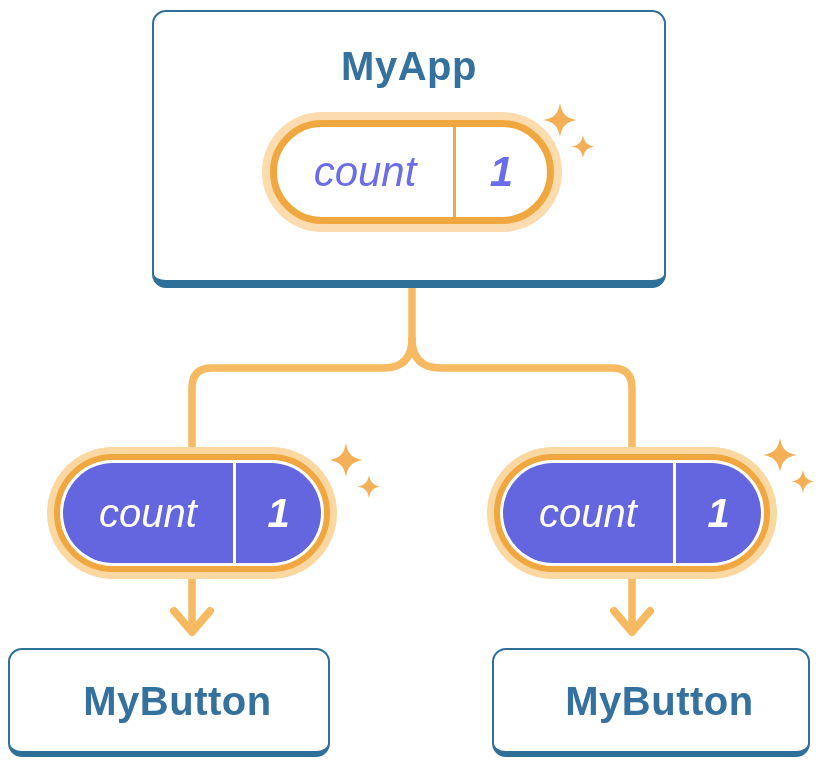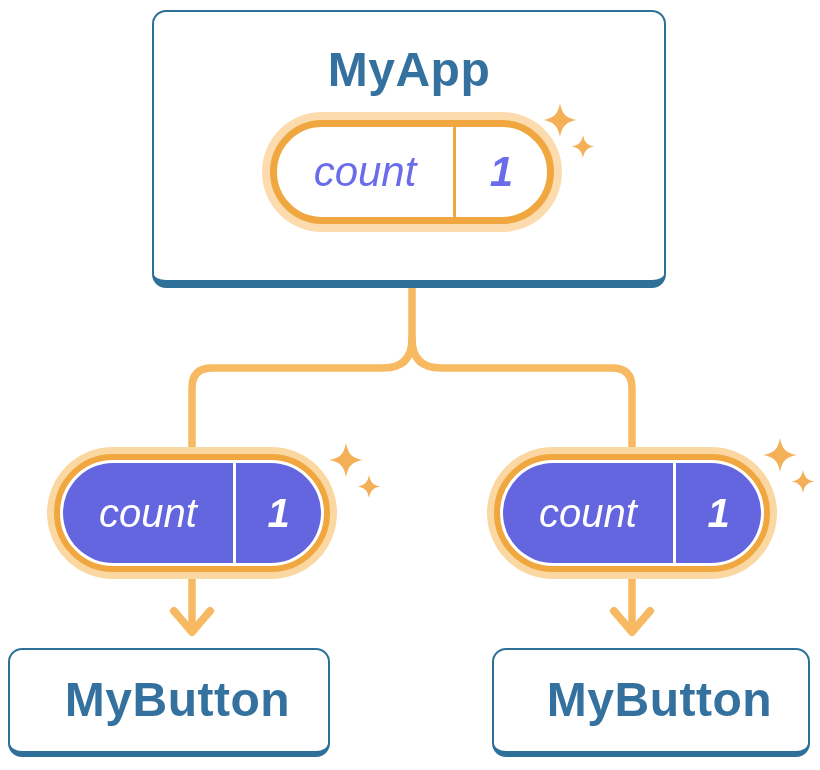--- a/index.html
+++ b/index.html
@@ -10,21 +10,21 @@
   .connector-svg{position:absolute;left:0;top:0;z-index:0;}
   
   .card{
     position:absolute;background:#ffffff;box-sizing:border-box;
     border:2.5px solid #2f7098;border-bottom-width:8px;border-radius:14px;
     z-index:1;
   }
   .card-top{left:152px;top:10px;width:514px;height:278px;}
   .card-top .title{margin-top:32px;text-align:center;}
   .title{
-    font-size:48px;font-weight:600;color:#35719f;letter-spacing:.5px;line-height:1.1;
+    font-size:40px;font-weight:600;color:#35719f;letter-spacing:.5px;line-height:1.1;
   }
   .card-bottom{display:flex;align-items:center;justify-content:center;border-bottom-width:6px;padding-left:17px;}
   .card-bl{left:8px;top:648px;width:322px;height:109px;}
   .card-br{left:492px;top:648px;width:318px;height:109px;}
   
   .pill{position:absolute;border-radius:999px;box-sizing:border-box;z-index:2;}
   .pill-ring{height:100%;border-radius:999px;background:#ffffff;box-sizing:border-box;font-style:italic;}
   .pill-fill{display:flex;height:100%;border-radius:999px;}
   .sec{display:flex;align-items:center;justify-content:center;box-sizing:border-box;}
   

